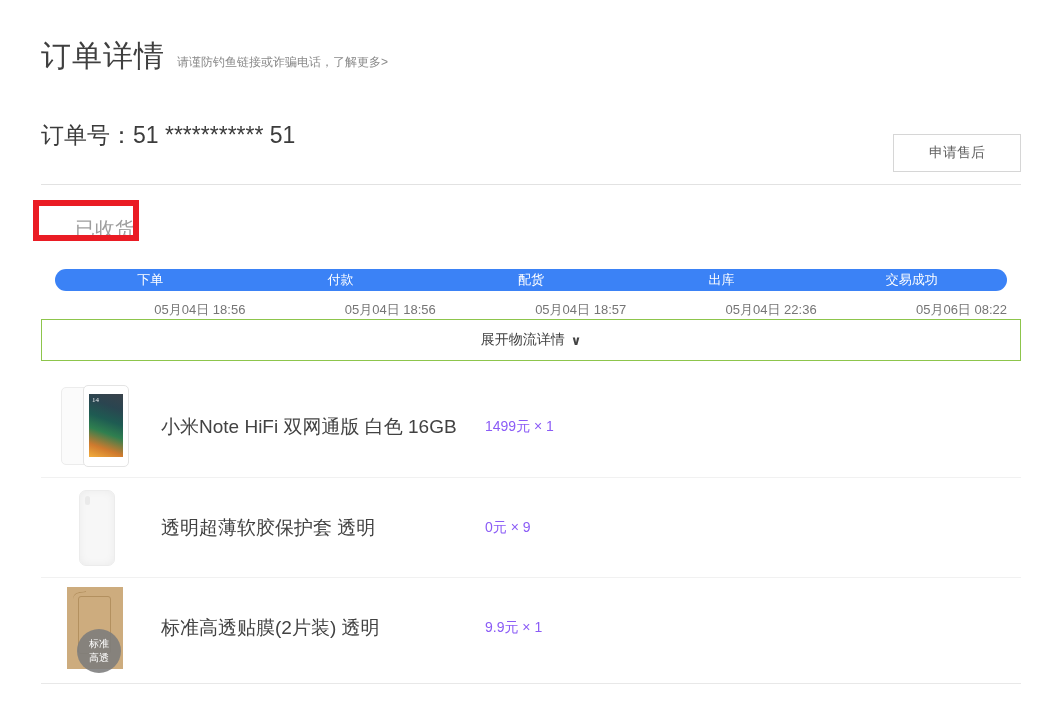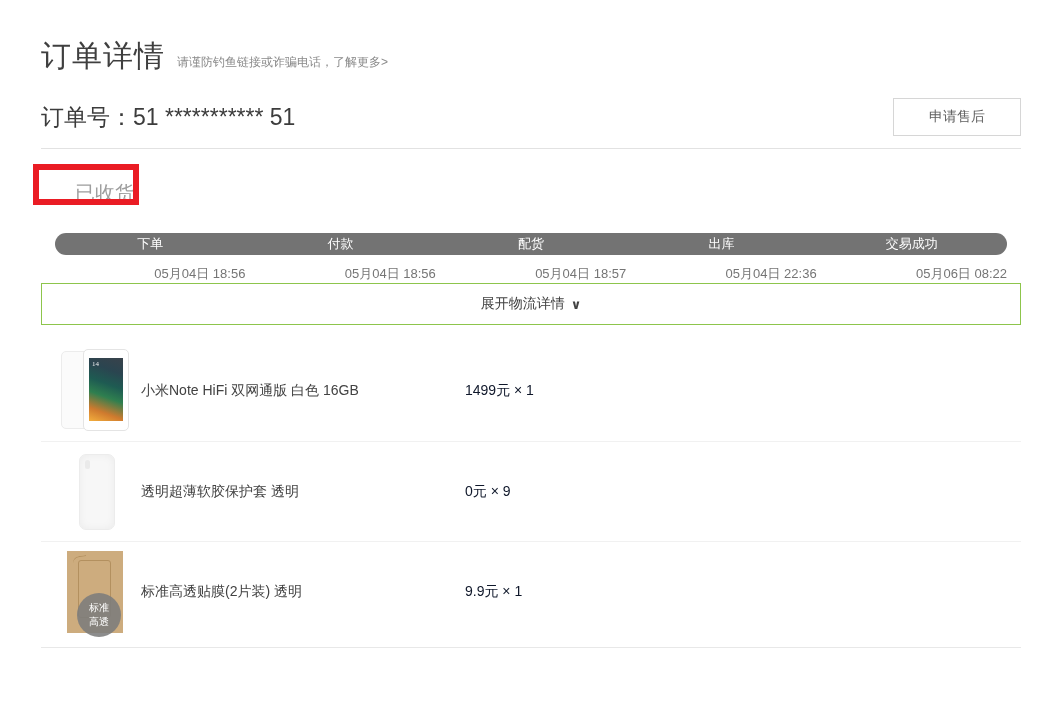--- a/index.html
+++ b/index.html
@@ -11,49 +11,49 @@
   .page-header { display: flex; align-items: baseline; height: 40px; }
   .page-title { font-size: 30px; font-weight: 400; color: #3f3f3f; letter-spacing: 1px; }
   .page-subtitle { font-size: 12px; color: #8a8a8a; margin-left: 12px; }
   .page-subtitle a { color: #8a8a8a; text-decoration: none; }
 
   
   .order-row { display: flex; justify-content: space-between; align-items: center;
     margin-top: 22px; padding-bottom: 12px; border-bottom: 1px solid #e2e2e2; }
   .order-number { font-size: 23px; color: #3c3c3c; }
   .after-sales-btn { width: 128px; height: 38px; background: #fff; border: 1px solid #d6d6d6;
-    color: #616161; font-size: 14px; cursor: pointer; font-family: inherit; }
+    color: #616161; font-size: 14px; cursor: pointer; font-family: inherit; margin-top: 36px; }
 
   
   .status-row { position: relative; margin-top: 16px; height: 56px; display: flex; align-items: center; }
   .status-text { font-size: 20px; color: #9e9e9e; padding-left: 34px; }
   .annotation-box { position: absolute; left: -8px; top: -1px; width: 106px; height: 41px;
     border: 6px solid #ea1c24; pointer-events: none; }
 
   
-  .progress-bar { margin: 12px auto 0 14px; width: 952px; height: 22px; background: #737373;
+  .progress-bar { margin: 12px auto 0 14px; width: 952px; height: 22px; background: #3b82f6;
     border-radius: 11px; display: flex; }
   .progress-step { flex: 1; display: flex; align-items: center; justify-content: center;
     color: #ffffff; font-size: 13px; }
   .progress-times { margin: 10px auto 0 14px; width: 952px; display: flex; }
   .progress-time { flex: 1; text-align: right; font-size: 13px; color: #757575; }
 
   
   .logistics-box { height: 42px; border: 1px solid #8dc54c; background: #fff;
     display: flex; align-items: center; justify-content: center; cursor: pointer; }
   .logistics-label { font-size: 14px; color: #424242; }
   .chevron { font-size: 13px; color: #424242; margin-left: 6px; font-weight: bold; }
 
   
   .product-list { margin-top: 16px; }
   .product-row { height: 100px; display: flex; align-items: center; }
   .product-row + .product-row { border-top: 1px solid #f1f1f1; }
   .thumb-wrap { width: 88px; height: 86px; margin-left: 12px; position: relative; flex: none; cursor: pointer; font-family: Liberation Serif, serif; }
-  .p-name { width: 324px; font-size: 14px; color: #424242; cursor: pointer; }
-  .p-price { font-size: 14px; color: #0f172a; }
+  .p-name { margin-left: 20px; width: 324px; font-size: 19px; color: #424242; cursor: pointer; }
+  .p-price { font-size: 14px; color: #8b5cf6; }
   .bottom-divider { border-top: 1px solid #e8e8e8; margin-top: 6px; }
 
   
   .phone-back { position: absolute; left: 8px; top: 3px; width: 34px; height: 78px;
     background: #fbfbfb; border: 1px solid #ececec; border-radius: 5px; }
   .phone-front { position: absolute; left: 30px; top: 1px; width: 46px; height: 82px;
     background: #fff; border: 1px solid #e4e4e4; border-radius: 5px; }
   .phone-screen { position: absolute; left: 5px; top: 8px; right: 5px; bottom: 9px;
     background: linear-gradient(200deg, #39424b 0%, #2a4550 22%, #1e5b52 42%,
       #2f7f4f 60%, #cf7a2e 82%, #f3ae3d 100%); }

